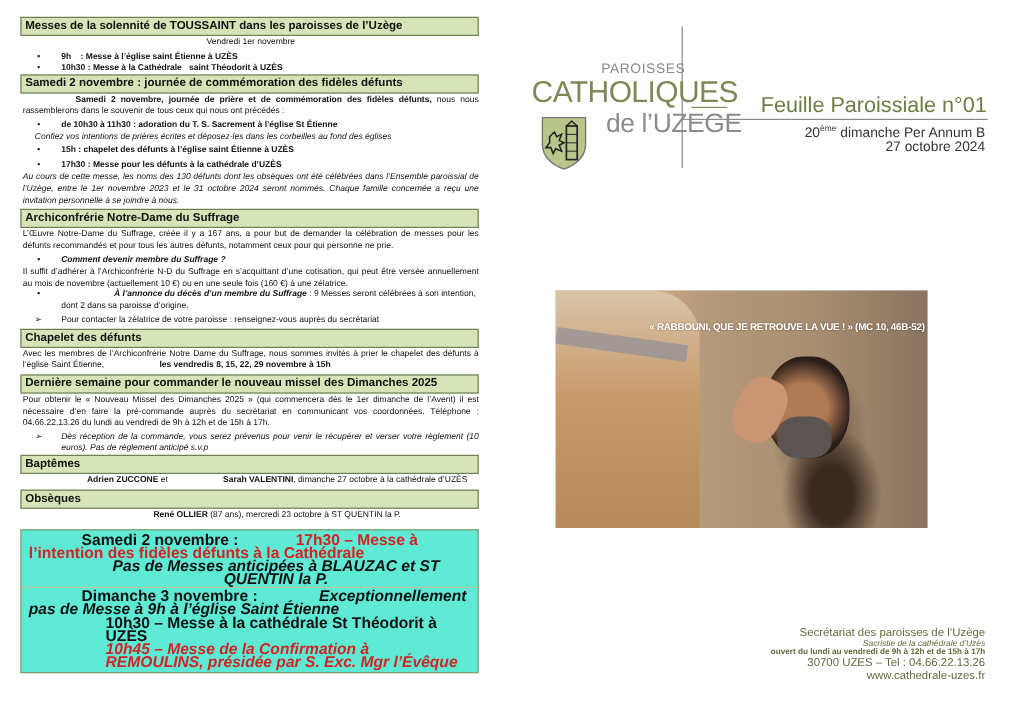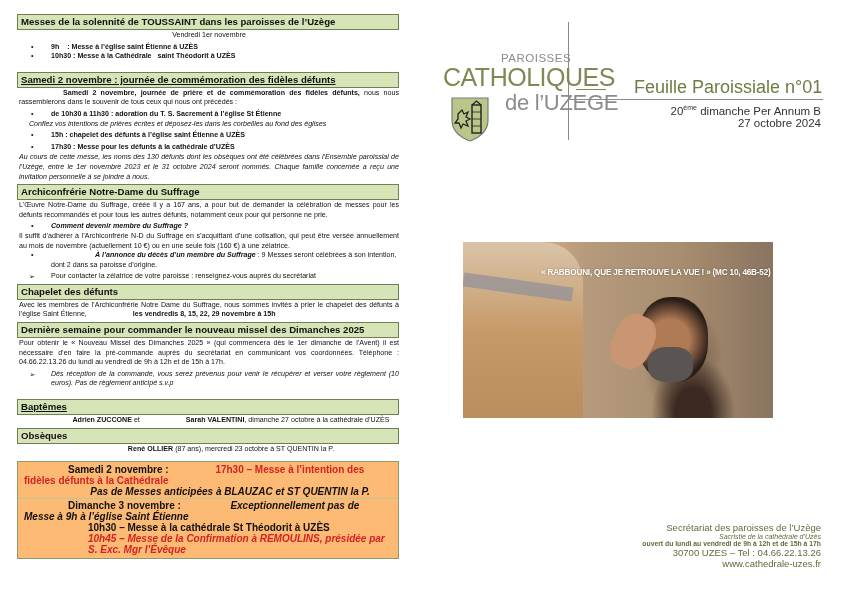--- a/index.html
+++ b/index.html
@@ -15,44 +15,44 @@
   .just { text-align: justify; }
   .bullets { list-style: none; padding-left: 10px; }
   .bullets li { position: relative; padding-left: 24px; font-weight: bold; }
   .bullets li::before { content: "•"; position: absolute; left: 4px; top: 0; font-weight: normal; }
   .arrow-item { position: relative; padding-left: 34px; }
   .arrow-item::before { content: "➢"; position: absolute; left: 12px; top: 0; font-size: 7px; }
   .it { font-style: italic; }
   .b { font-weight: bold; margin-left: 44px; }
   .red { color: #d42222; }
   .pad { padding: 1px 0 2px 2px; }
-  .mt1 { margin-top: 10px; text-decoration: underline; }
+  .mt1 { margin-top: 0; }
 
   .notice {
-    margin-top: 5px; background: #fdba74; border: 1px solid #8a9b6b;
-    font-size: 10px; line-height: 11px; padding: 2px 6px 3px 6px;
+    margin-top: 5px; background: #5eead4; border: 1px solid #8a9b6b;
+    font-size: 13px; line-height: 11px; padding: 2px 6px 3px 6px;
   }
   .notice .row-sep { border-top: 1px solid #b9c69e; margin: 1px -6px; }
 
   
   .logo-vline { position: absolute; left: 568px; top: 22px; width: 1px; height: 118px; background: #8a8a8a; }
   .logo-hline { position: absolute; left: 568px; top: 99px; width: 255px; height: 1px; background: #8a8a8a; }
   .logo-paroisses { position: absolute; left: 501px; top: 52px; font-size: 11.5px; color: #8a8a8a; letter-spacing: 0.5px; }
   .logo-catholiques { position: absolute; left: 443px; top: 63px; font-size: 25px; color: #7d8a56; letter-spacing: -0.5px; line-height: 28px; }
   .logo-uzege { position: absolute; left: 505px; top: 91px; font-size: 22px; color: #8c8c8c; line-height: 24px; letter-spacing: -0.3px; }
   .logo-underline { position: absolute; left: 576px; top: 89px; width: 30px; height: 1px; background: #7d8a56; }
   .shield { position: absolute; left: 450px; top: 96px; width: 40px; height: 46px; }
 
   .feuille-title { position: absolute; left: 634px; top: 77px; font-size: 18px; color: #6d7d44; }
   .sub1 { position: absolute; right: 20px; top: 104px; font-size: 11.5px; color: #333; }
   .sub1 sup { font-size: 7px; }
   .sub2 { position: absolute; right: 20px; top: 117px; font-size: 11.5px; color: #333; }
 
   .photo {
-    position: absolute; left: 463px; top: 242px; width: 310px; height: 176px;
+    position: absolute; left: 463px; top: 242px; width: 310px; height: 198px;
     background:
       radial-gradient(ellipse 40px 60px at 220px 120px, rgba(60,40,30,0.6), transparent),
       radial-gradient(ellipse 60px 80px at 230px 170px, #3b2a22 30%, transparent 70%),
       linear-gradient(90deg, #c9ab8a 0%, #caa780 28%, #b59a7c 40%, #a88e70 70%, #8a7460 100%);
     overflow: hidden;
     text-decoration: underline;
   }
   .photo .robe {
     position: absolute; left: 0; top: 0; width: 120px; height: 198px;
     background: linear-gradient(180deg, #d9c4a8 0%, #c79a6a 45%, #b78a5b 100%);

